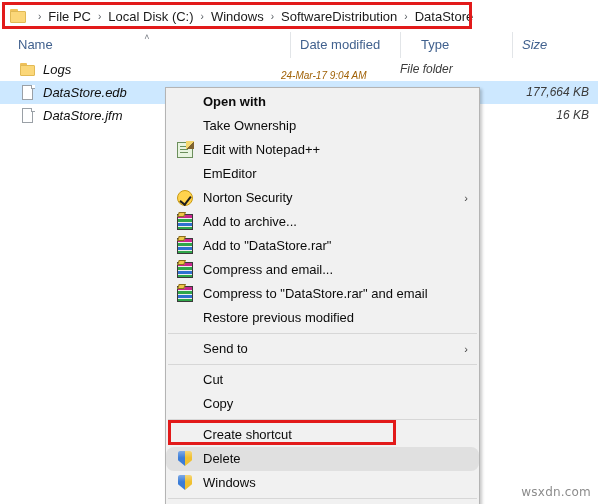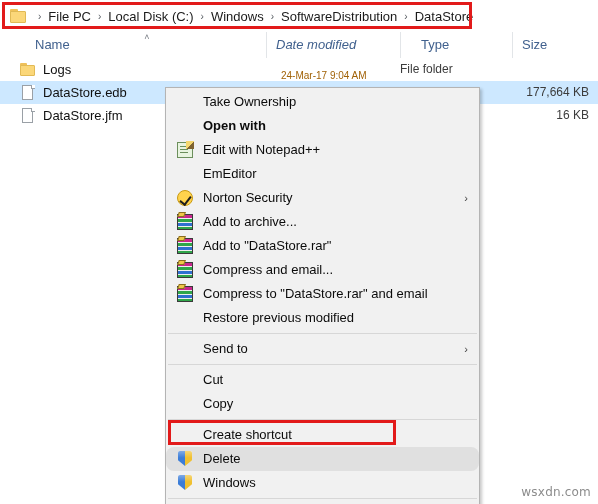--- a/index.html
+++ b/index.html
@@ -118,20 +118,21 @@
     left: 0; top: 58px;
     width: 598px;
     height: 446px;
     background: #ffffff;
   }
   .filerow {
     position: absolute;
     left: 0;
     width: 598px;
     height: 23px;
+    font-style: italic;
   }
   .filerow.selected {
     background: #cde8ff;
   }
   .fr-icon {
     position: absolute;
     left: 20px; top: 4px;
     width: 16px; height: 16px;
   }
   .ic-folder {
@@ -392,24 +393,24 @@
       <span class="crumb-sep">›</span>
       <span class="crumb">SoftwareDistribution</span>
       <span class="crumb-sep">›</span>
       <span class="crumb">DataStore</span>
     </div>
   <div id="addressbar-highlight"></div>
 </div>
 
 <div id="colheaders">
   <div id="sort-chevron">˄</div>
-<div class="colhdr" style="left: 26px; width: 272px;">Name</div>
-    <div class="colhdr divline" style="left: 266px; width: 119px; font-style: italic;">Date modified</div>
+<div class="colhdr" style="left: 9px; width: 272px;">Name</div>
+    <div class="colhdr divline" style="left: 290px; width: 119px;">Date modified</div>
     <div class="colhdr divline" style="left: 400px; width: 112px; padding-left: 20px;">Type</div>
-    <div class="colhdr divline" style="left: 512px; width: 80px;">Size</div>
+    <div class="colhdr divline" style="left: 512px; width: 80px; font-style: italic;">Size</div>
   </div>
 
 <div id="filelist">
     <div class="filerow" style="top: 0px;">
       <div class="fr-icon ic-folder"></div>
       <div class="fr-name">Logs</div>
       <div class="fr-date">24-Mar-17 9:04 AM</div>
       <div class="fr-type">File folder</div>
       <div class="fr-size"></div>
     </div>
@@ -423,22 +424,22 @@
     <div class="filerow" style="top: 46px;">
       <div class="fr-icon ic-file"></div>
       <div class="fr-name">DataStore.jfm</div>
       <div class="fr-date"></div>
       <div class="fr-type"></div>
       <div class="fr-size">16 KB</div>
     </div>
   </div>
 
 <div id="contextmenu">
+    <div class="menuitem bold"><span>Open with</span></div>
     <div class="menuitem"><span>Take Ownership</span></div>
-    <div class="menuitem bold"><span>Open with</span></div>
     <div class="menuitem"><span class="mi-icon ic-npp"></span><span>Edit with Notepad++</span></div>
     <div class="menuitem"><span>EmEditor</span></div>
     <div class="menuitem"><span class="mi-icon ic-norton"></span><span>Norton Security</span><span class="mi-arrow">›</span></div>
     <div class="menuitem"><span class="mi-icon ic-rar"></span><span>Add to archive...</span></div>
     <div class="menuitem"><span class="mi-icon ic-rar"></span><span>Add to "DataStore.rar"</span></div>
     <div class="menuitem"><span class="mi-icon ic-rar"></span><span>Compress and email...</span></div>
     <div class="menuitem"><span class="mi-icon ic-rar"></span><span>Compress to "DataStore.rar" and email</span></div>
     <div class="menuitem"><span>Restore previous modified</span></div>
     <div class="menusep"></div>
     <div class="menuitem"><span>Send to</span><span class="mi-arrow">›</span></div>

